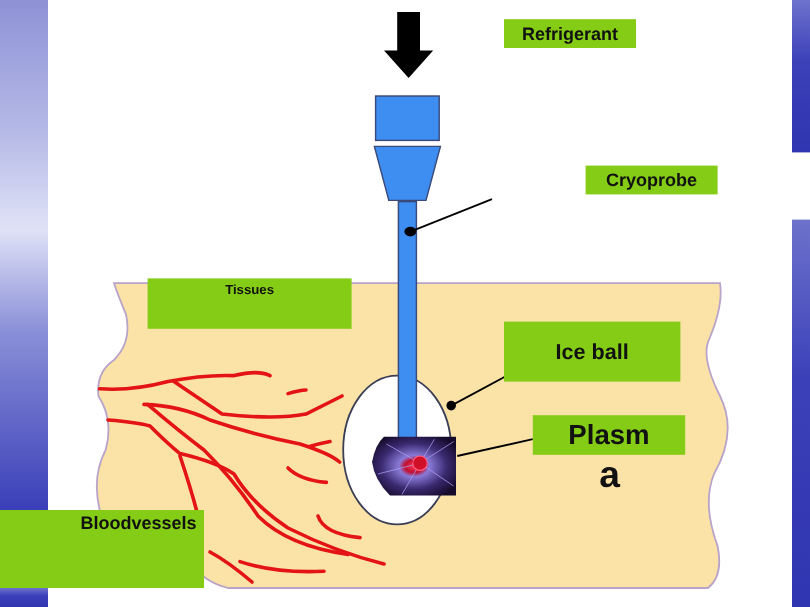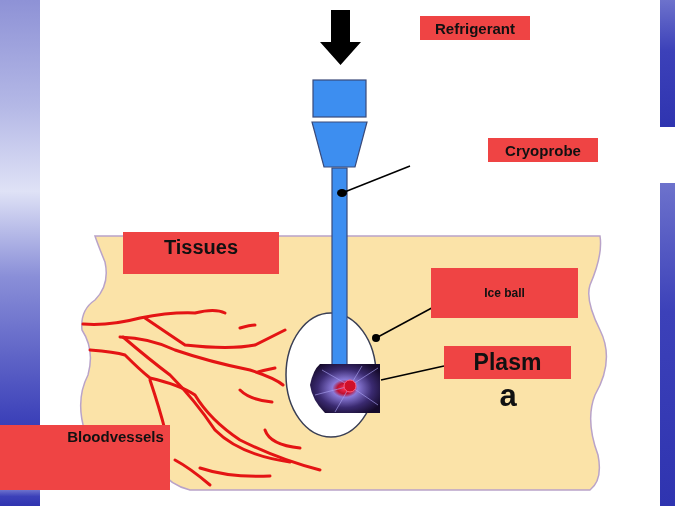--- a/index.html
+++ b/index.html
@@ -1,20 +1,20 @@
 <!DOCTYPE html>
 <html><head>
 <meta charset="utf-8">
 <style>
   html, body { margin:0; padding:0; }
   body { width:675px; height:506px; position:relative; overflow:hidden; background:#ffffff; font-family:"Liberation Sans", sans-serif; }
   .strip { position:absolute; background:linear-gradient(180deg,#8e92d6 0%,#b4b8e6 25%,#dfe2f6 45%,#8a8fd8 65%,#3a3fb8 100%); }
   .strip.r { background:linear-gradient(180deg,#6d72cc 0%,#3c41b9 40%,#2f34b0 100%); }
   svg { position:absolute; left:0; top:0; }
-  .lbl { position:absolute; background:#ef4444; font-weight:bold; color:#111; display:flex; align-items:center; justify-content:center; text-align:center; }
+  .lbl { position:absolute; background:#84cc16; font-weight:bold; color:#111; display:flex; align-items:center; justify-content:center; text-align:center; }
 </style>
 </head>
 <body>
 
 <div class="strip" style="left:0;top:0;width:40px;height:425px;"></div>
 <div class="strip r" style="left:0;top:490px;width:40px;height:16px;"></div>
 <div class="strip r" style="left:660px;top:0;width:15px;height:127px;"></div>
 <div class="strip r" style="left:660px;top:183px;width:15px;height:323px;"></div>
 
 <svg width="675" height="506" viewBox="0 0 675 506">
@@ -74,24 +74,24 @@
   <ellipse cx="342" cy="193" rx="5" ry="4" fill="#000"></ellipse>
   <ellipse cx="376" cy="338" rx="4" ry="4" fill="#000"></ellipse>
 </svg>
 
 <div class="lbl" style="left:420px;top:16px;width:110px;height:24px;font-size:15px;">
     <span>Refrigerant</span>
   </div>
 <div class="lbl" style="left:488px;top:138px;width:110px;height:24px;font-size:15px;align-items:center;">
     <span>Cryoprobe</span>
   </div>
-<div class="lbl" style="left:123px;top:232px;width:156px;height:42px;font-size:20px;align-items:flex-start;padding-top:2px;box-sizing:border-box;">
+<div class="lbl" style="left:123px;top:232px;width:170px;height:42px;font-size:11px;align-items:flex-start;padding-top:2px;box-sizing:border-box;">
     <span style="margin-top:2px;">Tissues</span>
   </div>
-<div class="lbl" style="left:431px;top:268px;width:147px;height:50px;font-size:12px;">
+<div class="lbl" style="left:420px;top:268px;width:147px;height:50px;font-size:18px;">
     <span>Ice ball</span>
   </div>
 <div class="lbl" style="left:444px;top:346px;width:127px;height:33px;font-size:23px;">
     <span>Plasm</span>
   </div>
 <div style="position:absolute;left:490px;top:378px;width:36px;height:34px;font-size:31px;font-weight:bold;text-align:center;color:#111;"><span>a</span></div>
 <div class="lbl" style="left:0;top:425px;width:170px;height:65px;font-size:15px;flex-direction:row;line-height:24px;align-items:flex-start;padding-left:52px;box-sizing:border-box;">
   <span style="padding-left:9px;">Blood</span>
   <span>vessels</span>
 </div>

